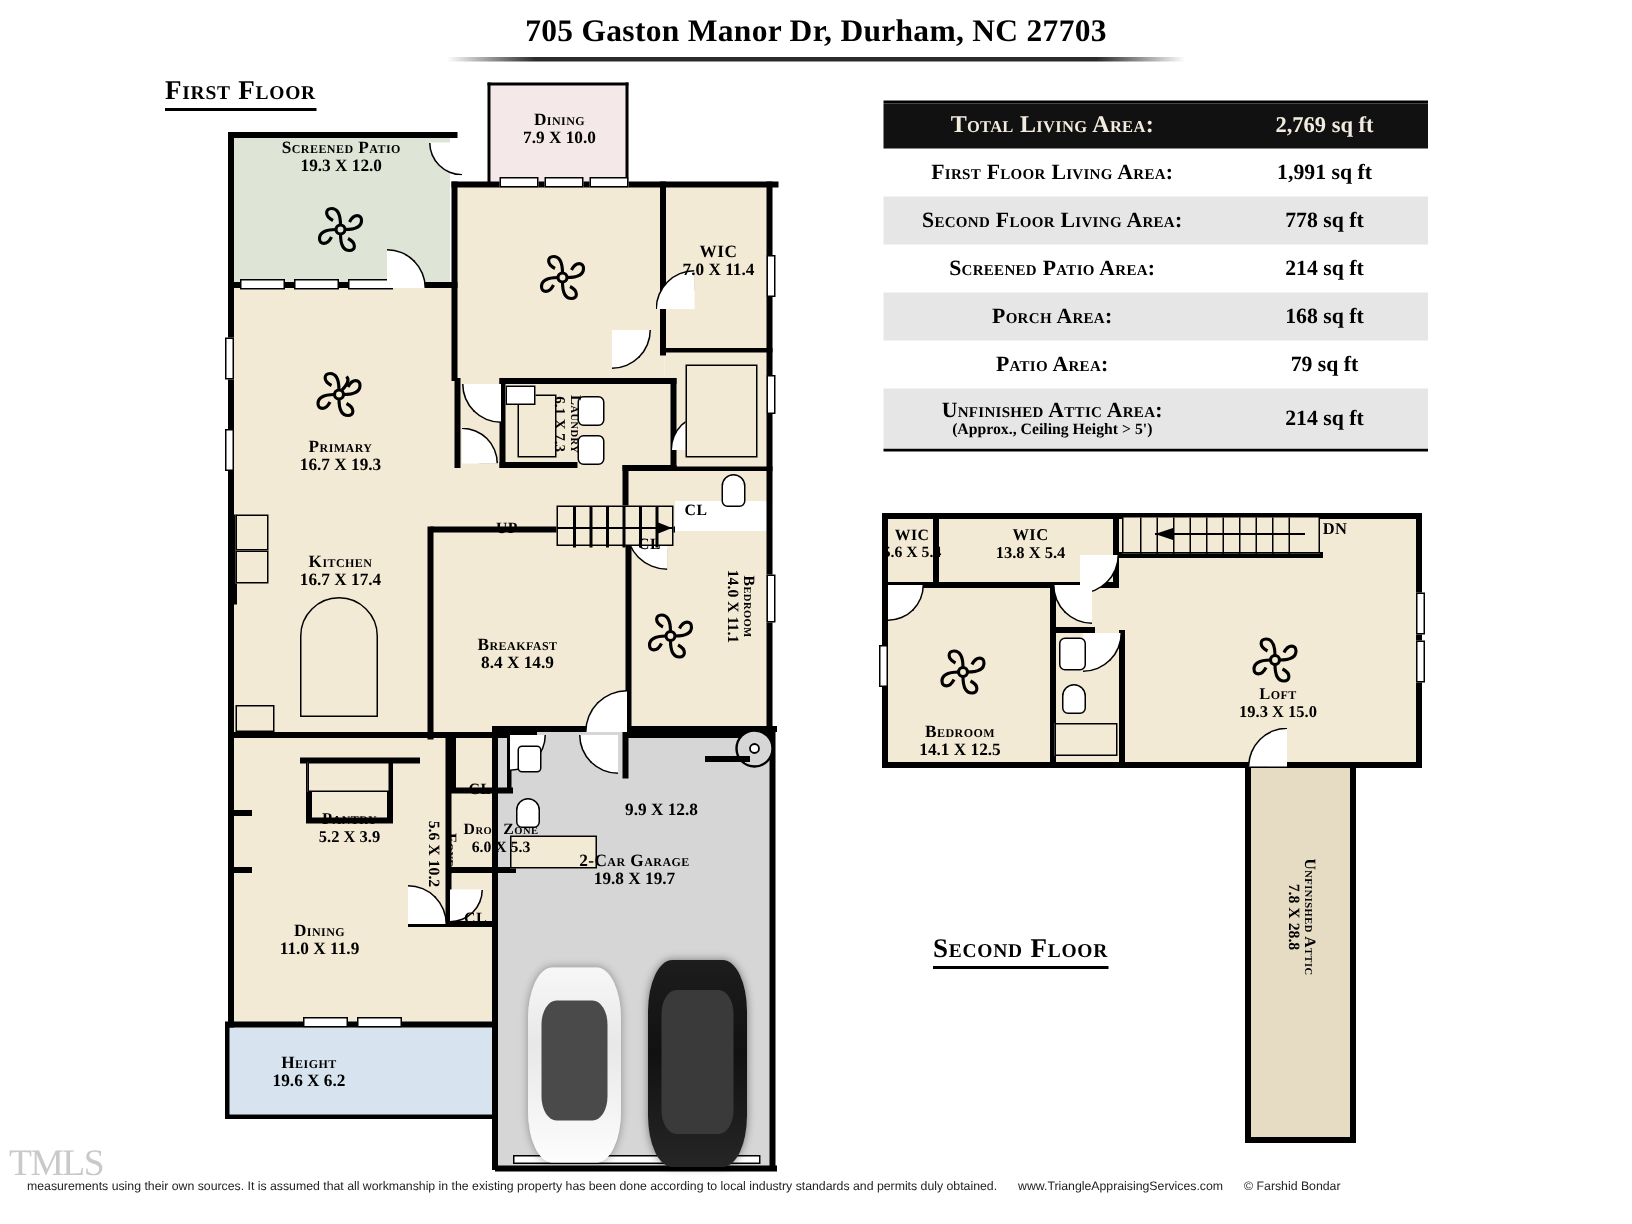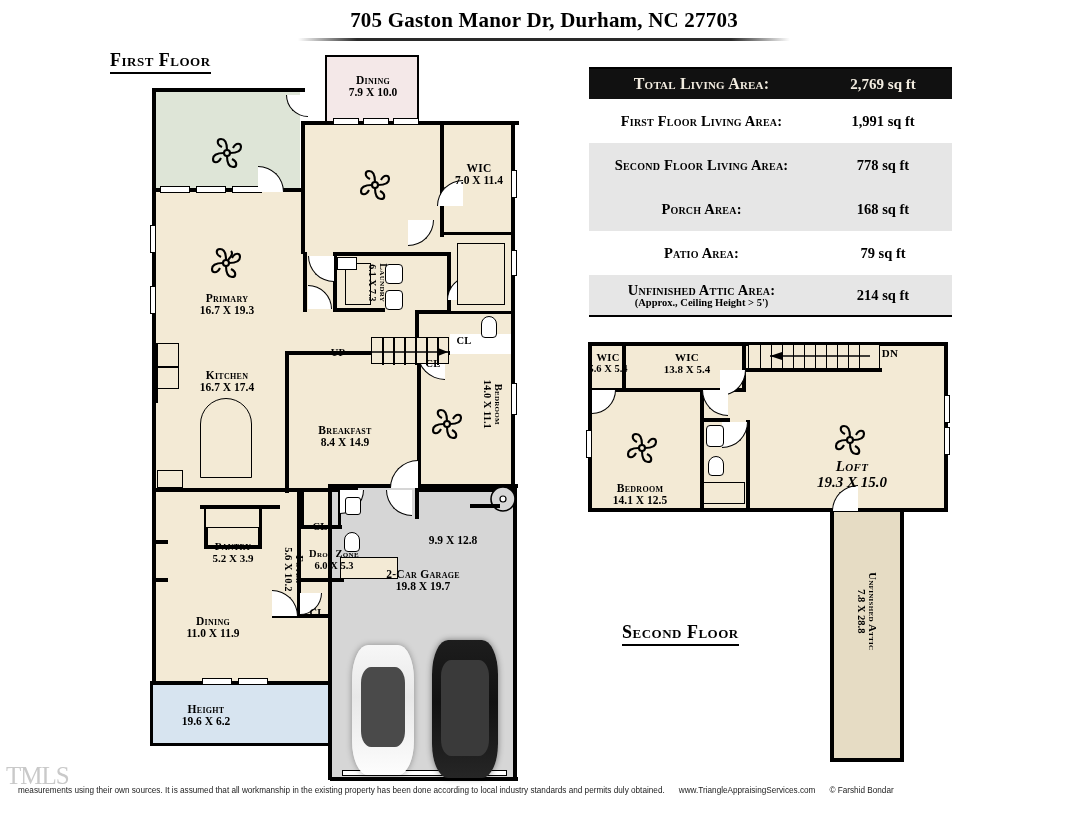--- a/index.html
+++ b/index.html
@@ -17,21 +17,21 @@
               font-variant:small-caps;letter-spacing:.5px;
               border-bottom:2px solid #000;padding-bottom:1px;}
   #first-floor-head{left:110px;top:50px;}
   #second-floor-head{left:622px;top:622px;}
 
   
   #area-table{position:absolute;left:589px;top:67px;width:363px;
               border-top:2px solid #000;border-bottom:2px solid #000;}
   #area-table table{border-collapse:collapse;width:100%;}
   #area-table td{padding:0;vertical-align:middle;}
-  .at-row{height:44px;}
+  .at-row{height:32px;}
   .at-head{background:#111111;color:#f2ece0;height:30px;}
   .at-alt{background:#e6e6e6;margin-left:24px;}
   .at-label{text-align:center;font-size:14.5px;font-weight:bold;
             font-variant:small-caps;letter-spacing:.2px;padding-left:8px;width:62%;}
   .at-head .at-label{font-size:16px;}
   .at-val{text-align:center;font-size:14.5px;font-weight:bold;width:38%;}
   .at-head .at-val{font-size:15px;}
   .at-sub{display:block;font-size:10.5px;font-variant:normal;font-weight:bold;
           letter-spacing:0;margin-top:-2px;}
   .at-tall{height:40px;}
@@ -97,20 +97,24 @@
       <td class="at-label">Total Living Area:</td>
       <td class="at-val">2,769 sq ft</td>
     </tr>
     <tr class="at-row">
       <td class="at-label">First Floor Living Area:</td>
       <td class="at-val">1,991 sq ft</td>
     </tr>
     <tr class="at-row at-alt">
       <td class="at-label">Second Floor Living Area:</td>
       <td class="at-val">778 sq ft</td>
+    </tr>
+    <tr class="at-row">
+      <td class="at-label">Screened Patio Area:</td>
+      <td class="at-val">214 sq ft</td>
     </tr>
     <tr class="at-row at-alt">
       <td class="at-label">Porch Area:</td>
       <td class="at-val">168 sq ft</td>
     </tr>
     <tr class="at-row">
       <td class="at-label">Patio Area:</td>
       <td class="at-val">79 sq ft</td>
     </tr>
     <tr class="at-row at-alt at-tall">
@@ -290,20 +294,24 @@
   <svg class="fan" style="left:427px;top:404px;" viewBox="0 0 40 40">
     <g fill="none" stroke="#000" stroke-width="2.1">
       <circle cx="20" cy="20" r="3"></circle>
       <path d="M20 17c0-7 -2-11 -6-11s-5 5 1 8"></path>
       <path d="M23 20c7 0 11-2 11-6s-5-5 -8 1"></path>
       <path d="M20 23c0 7 2 11 6 11s5-5 -1-8"></path>
       <path d="M17 20c-7 0 -11 2 -11 6s5 5 8-1"></path>
     </g>
   </svg>
 
+  <div class="lbl" style="left:155px;top:93px;width:145px;font-size:11.5px;">
+    <span>Screened Patio</span>
+    <span class="dim">19.3 X 12.0</span>
+  </div>
   <div class="lbl" style="left:327px;top:74px;width:92px;font-size:11.5px;">
     <span>Dining</span>
     <span class="dim">7.9 X 10.0</span>
   </div>
   <div class="lbl" style="left:444px;top:162px;width:70px;font-size:11.5px;">
     <span>WIC</span>
     <span class="dim">7.0 X 11.4</span>
   </div>
   <div class="lbl" style="left:167px;top:292px;width:120px;font-size:11.5px;">
     <span>Primary</span>
@@ -342,21 +350,21 @@
     <span class="dim">11.0 X 11.9</span>
   </div>
   <div class="lbl" style="left:160px;top:703px;width:92px;font-size:11.5px;">
     <span>Height</span>
     <span class="dim">19.6 X 6.2</span>
   </div>
   <div class="lbl" style="left:348px;top:568px;width:150px;font-size:11.5px;">
     <span>2-Car Garage</span>
     <span class="dim">19.8 X 19.7</span>
   </div>
-  <div class="lbl" style="left:408px;top:534px;width:90px;font-size:11.5px;">
+  <div class="lbl" style="left:396px;top:534px;width:90px;font-size:11.5px;">
     <span class="dim">9.9 X 12.8</span>
   </div>
 
   <div class="lbl" style="left:452px;top:335px;width:24px;font-size:10.5px;">CL</div>
   <div class="lbl" style="left:421px;top:358px;width:24px;font-size:10.5px;">CL</div>
   <div class="lbl" style="left:308px;top:521px;width:24px;font-size:10.5px;">CL</div>
   <div class="lbl" style="left:305px;top:607px;width:24px;font-size:10.5px;">CL</div>
   <div class="lbl" style="left:326px;top:347px;width:24px;font-size:10.5px;">UP</div>
 </div>
 
@@ -431,21 +439,21 @@
   </svg>
 
   <div class="lbl" style="left:28px;top:22px;width:40px;font-size:10.5px;">
     <span>WIC</span>
     <span class="dim">5.6 X 5.4</span>
   </div>
   <div class="lbl" style="left:74px;top:22px;width:106px;font-size:11px;">
     <span>WIC</span>
     <span class="dim">13.8 X 5.4</span>
   </div>
-  <div class="lbl" style="left:240px;top:128px;width:104px;font-size:15px;font-style:italic;">
+  <div class="lbl" style="left:240px;top:128px;width:104px;font-size:11px;">
     <span>Loft</span>
     <span class="dim">19.3 X 15.0</span>
   </div>
   <div class="lbl" style="left:22px;top:152px;width:116px;font-size:11.5px;">
     <span>Bedroom</span>
     <span class="dim">14.1 X 12.5</span>
   </div>
   <div class="lbl vlbl" style="left:245px;top:270px;width:124px;font-size:10.5px;transform:rotate(90deg);">
     <span>Unfinished Attic</span>
     <span class="dim">7.8 X 28.8</span>

